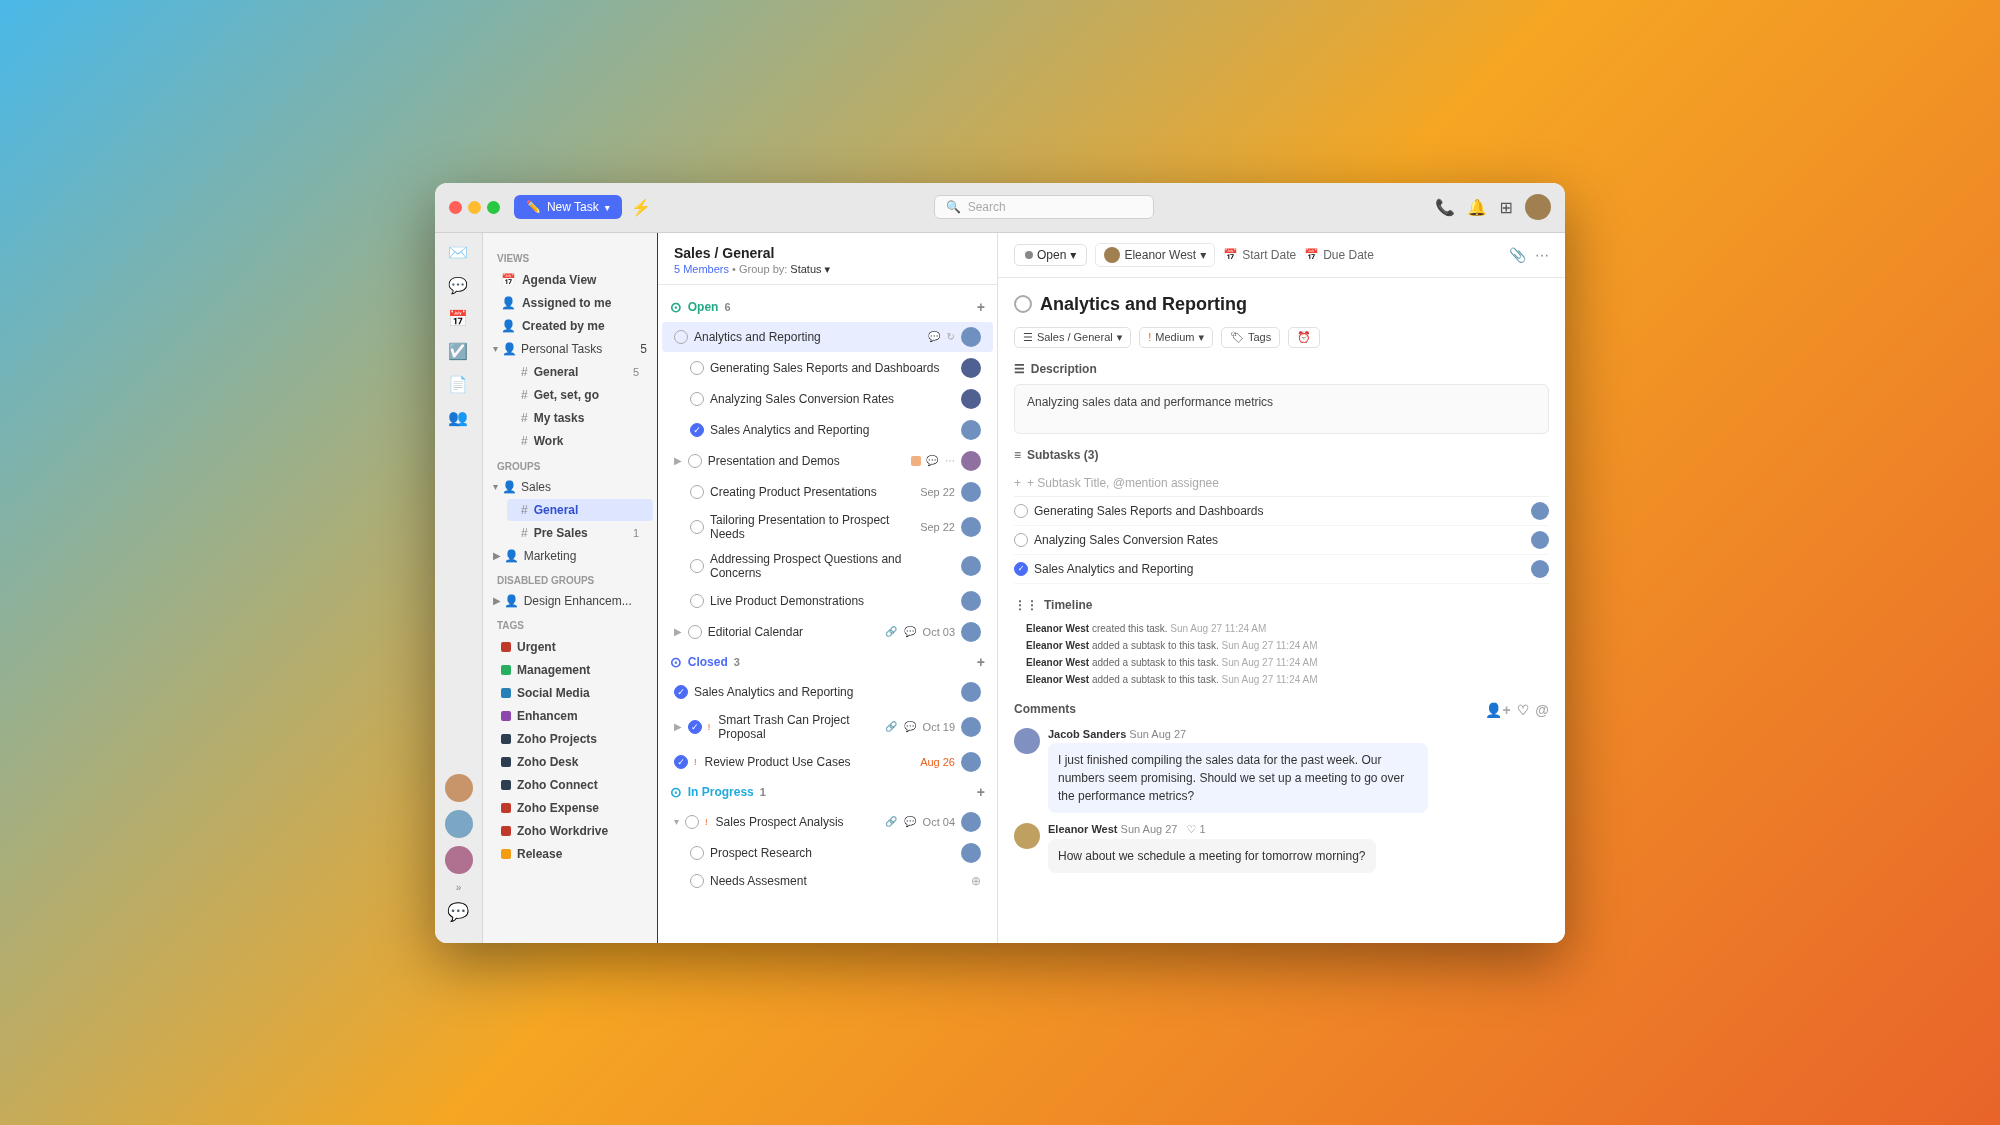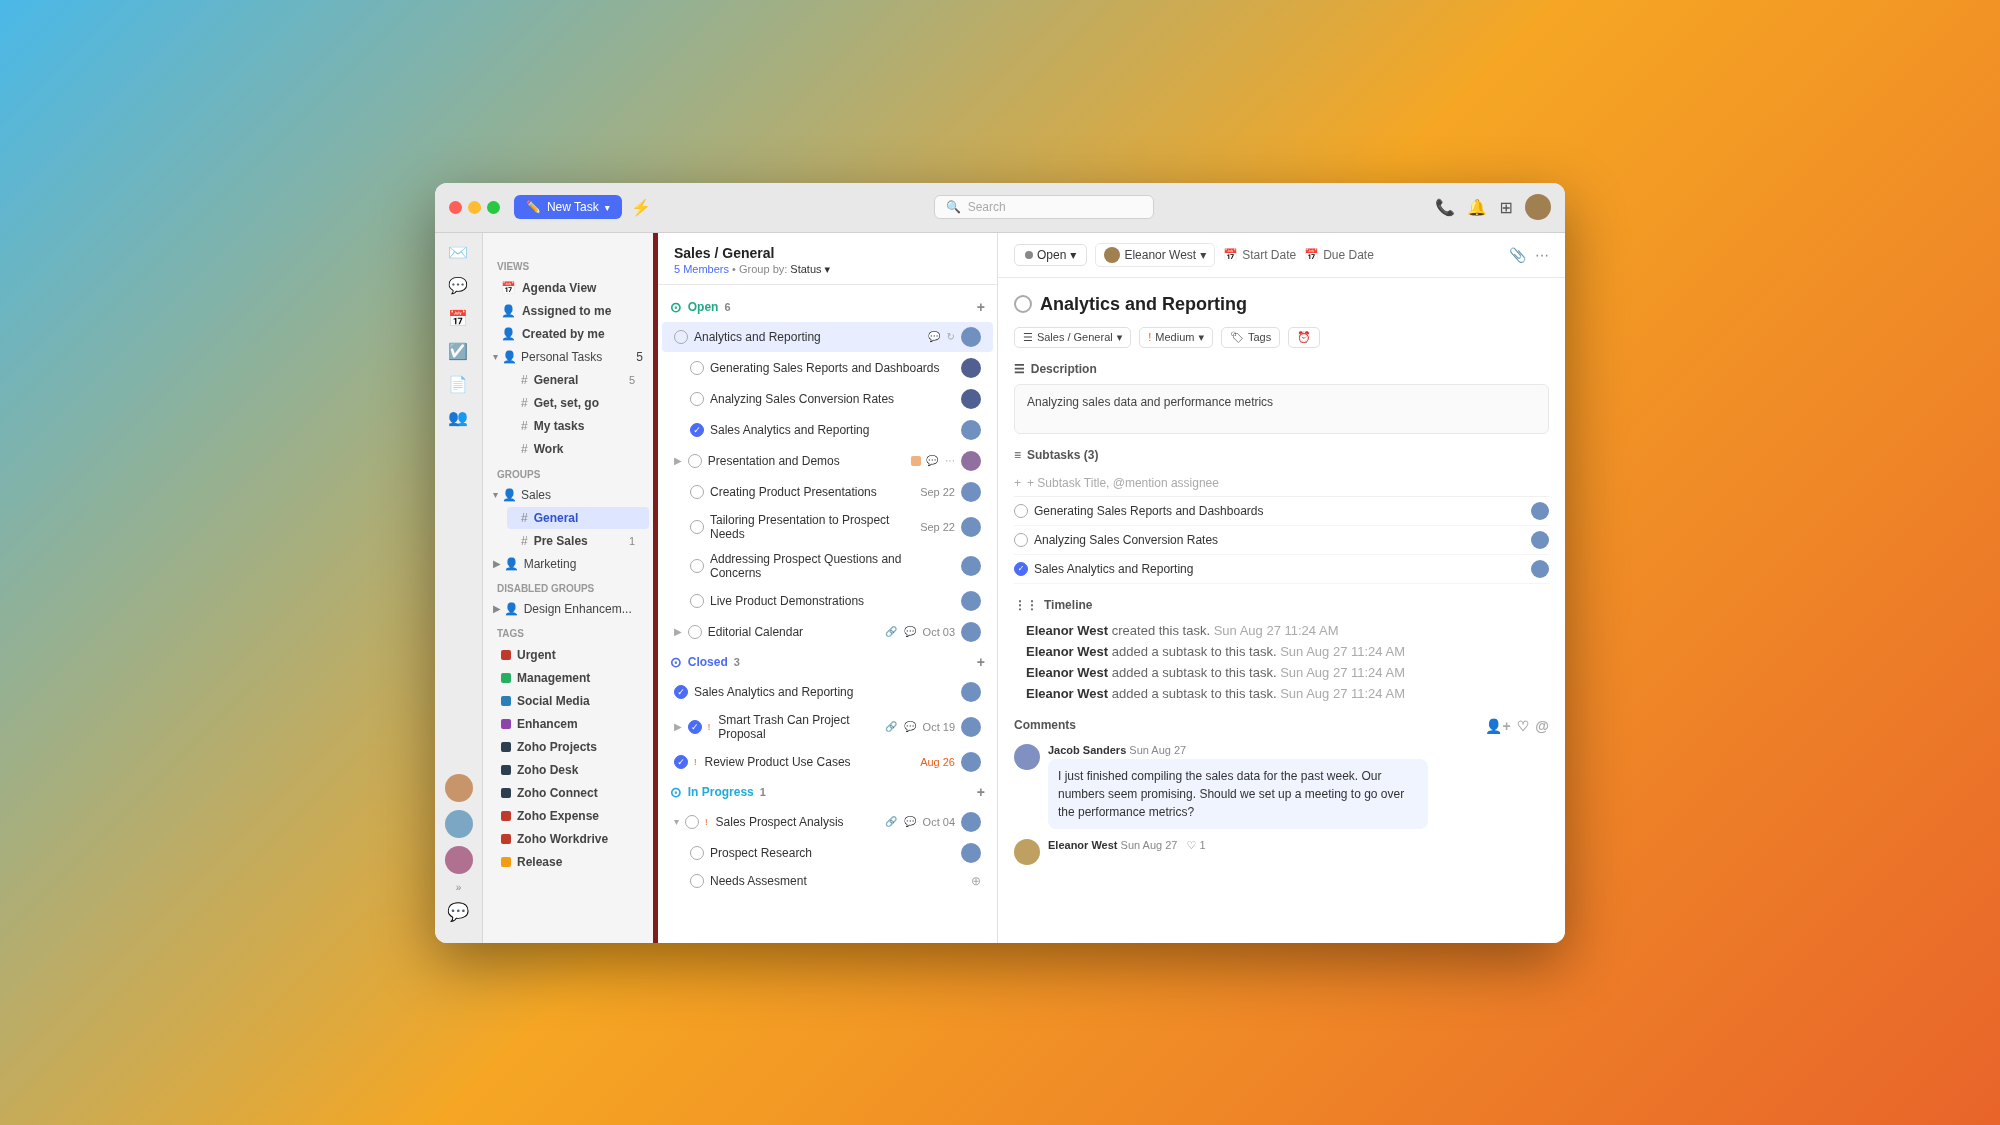--- a/index.html
+++ b/index.html
@@ -78,24 +78,24 @@
     .sidebar-avatars { margin-top: auto; display: flex; flex-direction: column; align-items: center; gap: 8px; padding-bottom: 10px; }
     .mini-avatar { width: 28px; height: 28px; border-radius: 50%; overflow: hidden; }
     .avatar-color-1 { background: #c8956a; }
     .avatar-color-2 { background: #7ba7c4; }
     .avatar-color-3 { background: #b07090; }
 
     
     .sidebar-nav {
       width: 175px;
       background: #f5f5f5;
-      border-right: 5px solid #7f1d1d;
+      border-right: 1px solid #7f1d1d;
       overflow-y: auto;
       flex-shrink: 0;
-      padding: 20px 0;
+      padding: 12px 0;
       font-size: 12px;
     }
     .sidebar-section-label {
       text-transform: uppercase; font-size: 10px; color: #999; font-weight: 600;
       padding: 8px 14px 4px;
     }
     .sidebar-item {
       display: flex; align-items: center; gap: 6px;
       padding: 4px 14px; cursor: pointer; color: #444;
       border-radius: 4px; margin: 1px 4px;
@@ -206,21 +206,21 @@
     .subtask-item {
       display: flex; align-items: center; gap: 6px;
       padding: 5px 0; border-bottom: 1px solid #f5f5f5; font-size: 12px;
     }
     .subtask-check { width: 14px; height: 14px; border-radius: 50%; border: 1.5px solid #aaa; flex-shrink: 0; }
     .subtask-check.done { background: #4b6cf7; border-color: #4b6cf7; display: flex; align-items: center; justify-content: center; }
     .subtask-check.done::after { content: '✓'; color: white; font-size: 8px; }
     .subtask-label { flex: 1; color: #333; }
     .subtask-avatar { width: 18px; height: 18px; border-radius: 50%; background: #9090c0; flex-shrink: 0; }
 
-    .timeline-item { font-size: 13px; color: #666; padding: 3px 12px; }
+    .timeline-item { font-size: 10px; color: #666; padding: 3px 12px; }
     .timeline-item strong { color: #333; }
     .timeline-time { color: #aaa; }
 
     .comments-section { margin-top: 14px; }
     .comments-header { display: flex; align-items: flex-start; font-size: 12px; font-weight: 600; color: #555; margin-bottom: 10px; }
     .comments-actions { margin-left: auto; display: flex; gap: 6px; color: #aaa; font-size: 14px; }
     .comment-item { display: flex; gap: 8px; margin-bottom: 10px; }
     .comment-avatar { width: 26px; height: 26px; border-radius: 50%; flex-shrink: 0; }
     .comment-av-1 { background: #8090c0; }
     .comment-av-2 { background: #c0a060; }
@@ -671,19 +671,22 @@
           </div>
           <div class="comment-item">
             <div class="comment-avatar comment-av-2"></div>
             <div class="comment-content">
               <div class="comment-meta">
                 <strong>Eleanor West</strong>
                 <span>Sun Aug 27</span>
                 <span style="margin-left:6px;">♡</span>
                 <span>1</span>
               </div>
+              <div class="comment-bubble alt">
+                <span>How about we schedule a meeting for tomorrow morning?</span>
+              </div>
             </div>
           </div>
         </div>
       </div>
     </div>
   </div>
 </div>
 
 </body></html>

